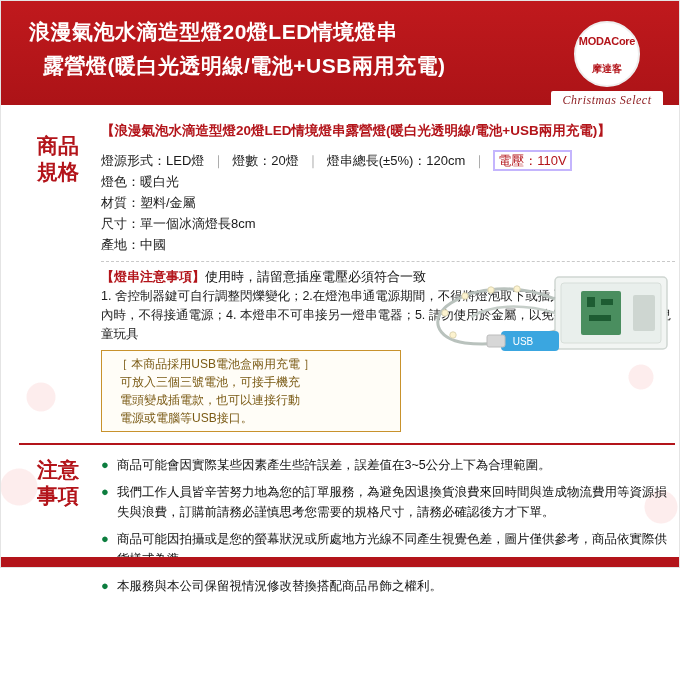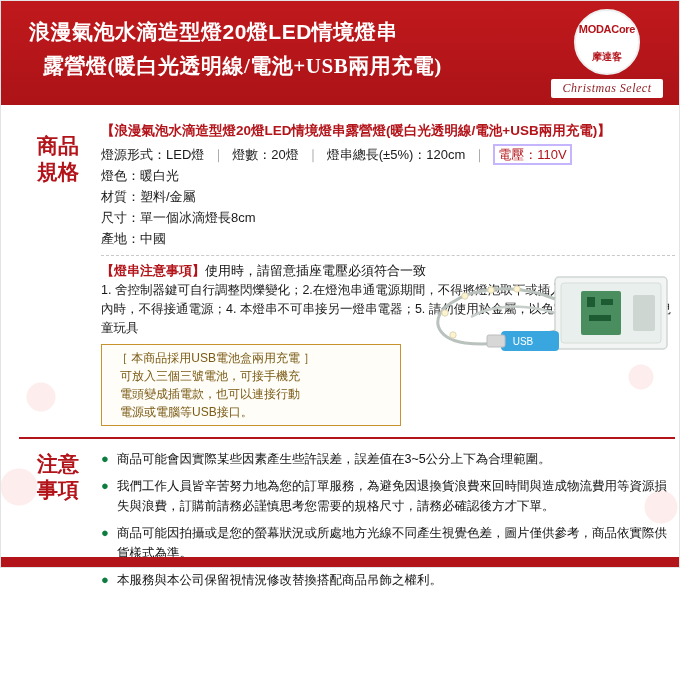--- a/index.html
+++ b/index.html
@@ -35,23 +35,23 @@
     color:#fff;
     padding: 14px 20px 0 28px;
   }
   .header .title {
     font-size: 21px;
     font-weight: bold;
     letter-spacing: .5px;
     line-height: 34px;
     max-width: 560px;
   }
-  .header .title .line2 { display:block; padding-left: 14px; font-family: Liberation Serif, serif; }
+  .header .title .line2 { display:block; padding-left: 14px; }
   .brandbox {
-    position:absolute; right: 16px; top: 8px;
+    position:absolute; right: 16px; top: 20px;
     width: 112px; text-align:center;
   }
   .brandbox .logo-circle {
     width: 66px; height: 66px; border-radius: 50%;
     background:#fff; margin: 0 auto;
     display:flex; flex-direction:column; align-items:center; justify-content:center;
     border: 2px solid #efefef;
   }
   .brandbox .logo-main {
     color:#b3141a; font-size: 11px; font-weight:bold; letter-spacing:-.3px;
@@ -75,21 +75,21 @@
   .label-col {
     width: 78px; flex: 0 0 78px;
     color:#b3141a; font-size: 21px; font-weight:bold;
     line-height: 26px;
     text-align:center;
     padding-top: 18px;
   }
   .spec-col { flex:1; padding-left: 4px; padding-top: 6px; }
   .spec-title {
     color:#b3141a; font-weight:bold; font-size: 13.5px; line-height: 20px;
-    margin-bottom: 3px;
+    margin-bottom: 9px;
   }
   .spec-line {
     font-size: 13px; color:#1a1a1a; line-height: 21px;
   }
   .sep { color:#999; padding:0 4px; }
   .boxed {
     border:2px solid #c4b5fd; color:#b3141a; padding: 0 3px; display:inline-block;
     line-height:17px;
   }
   .divider {

